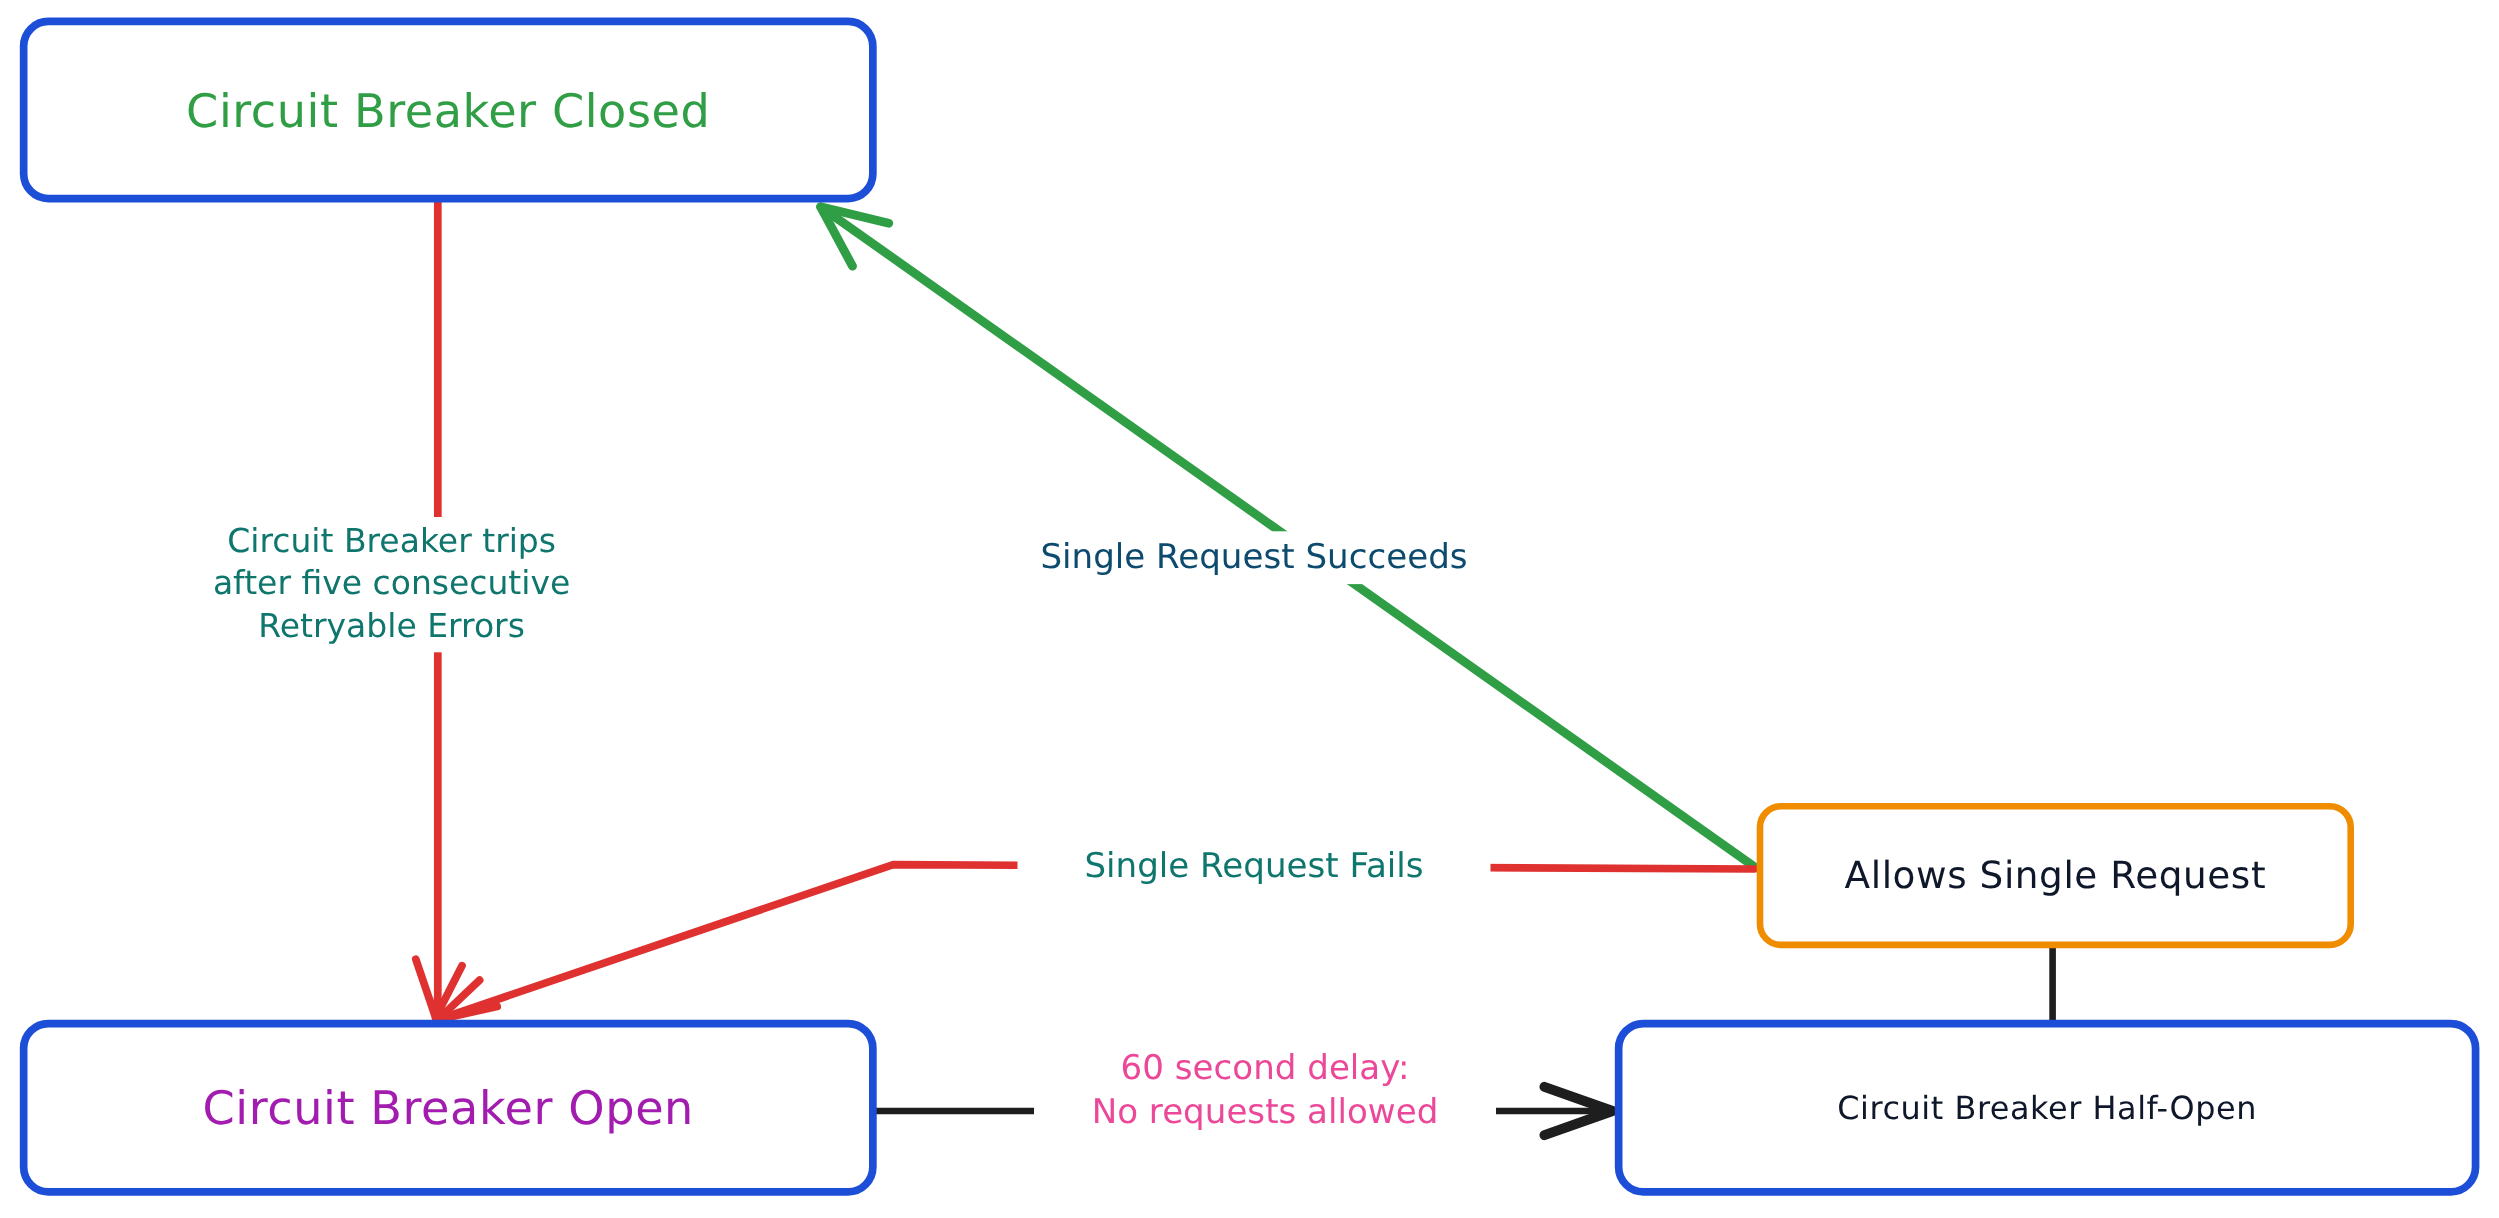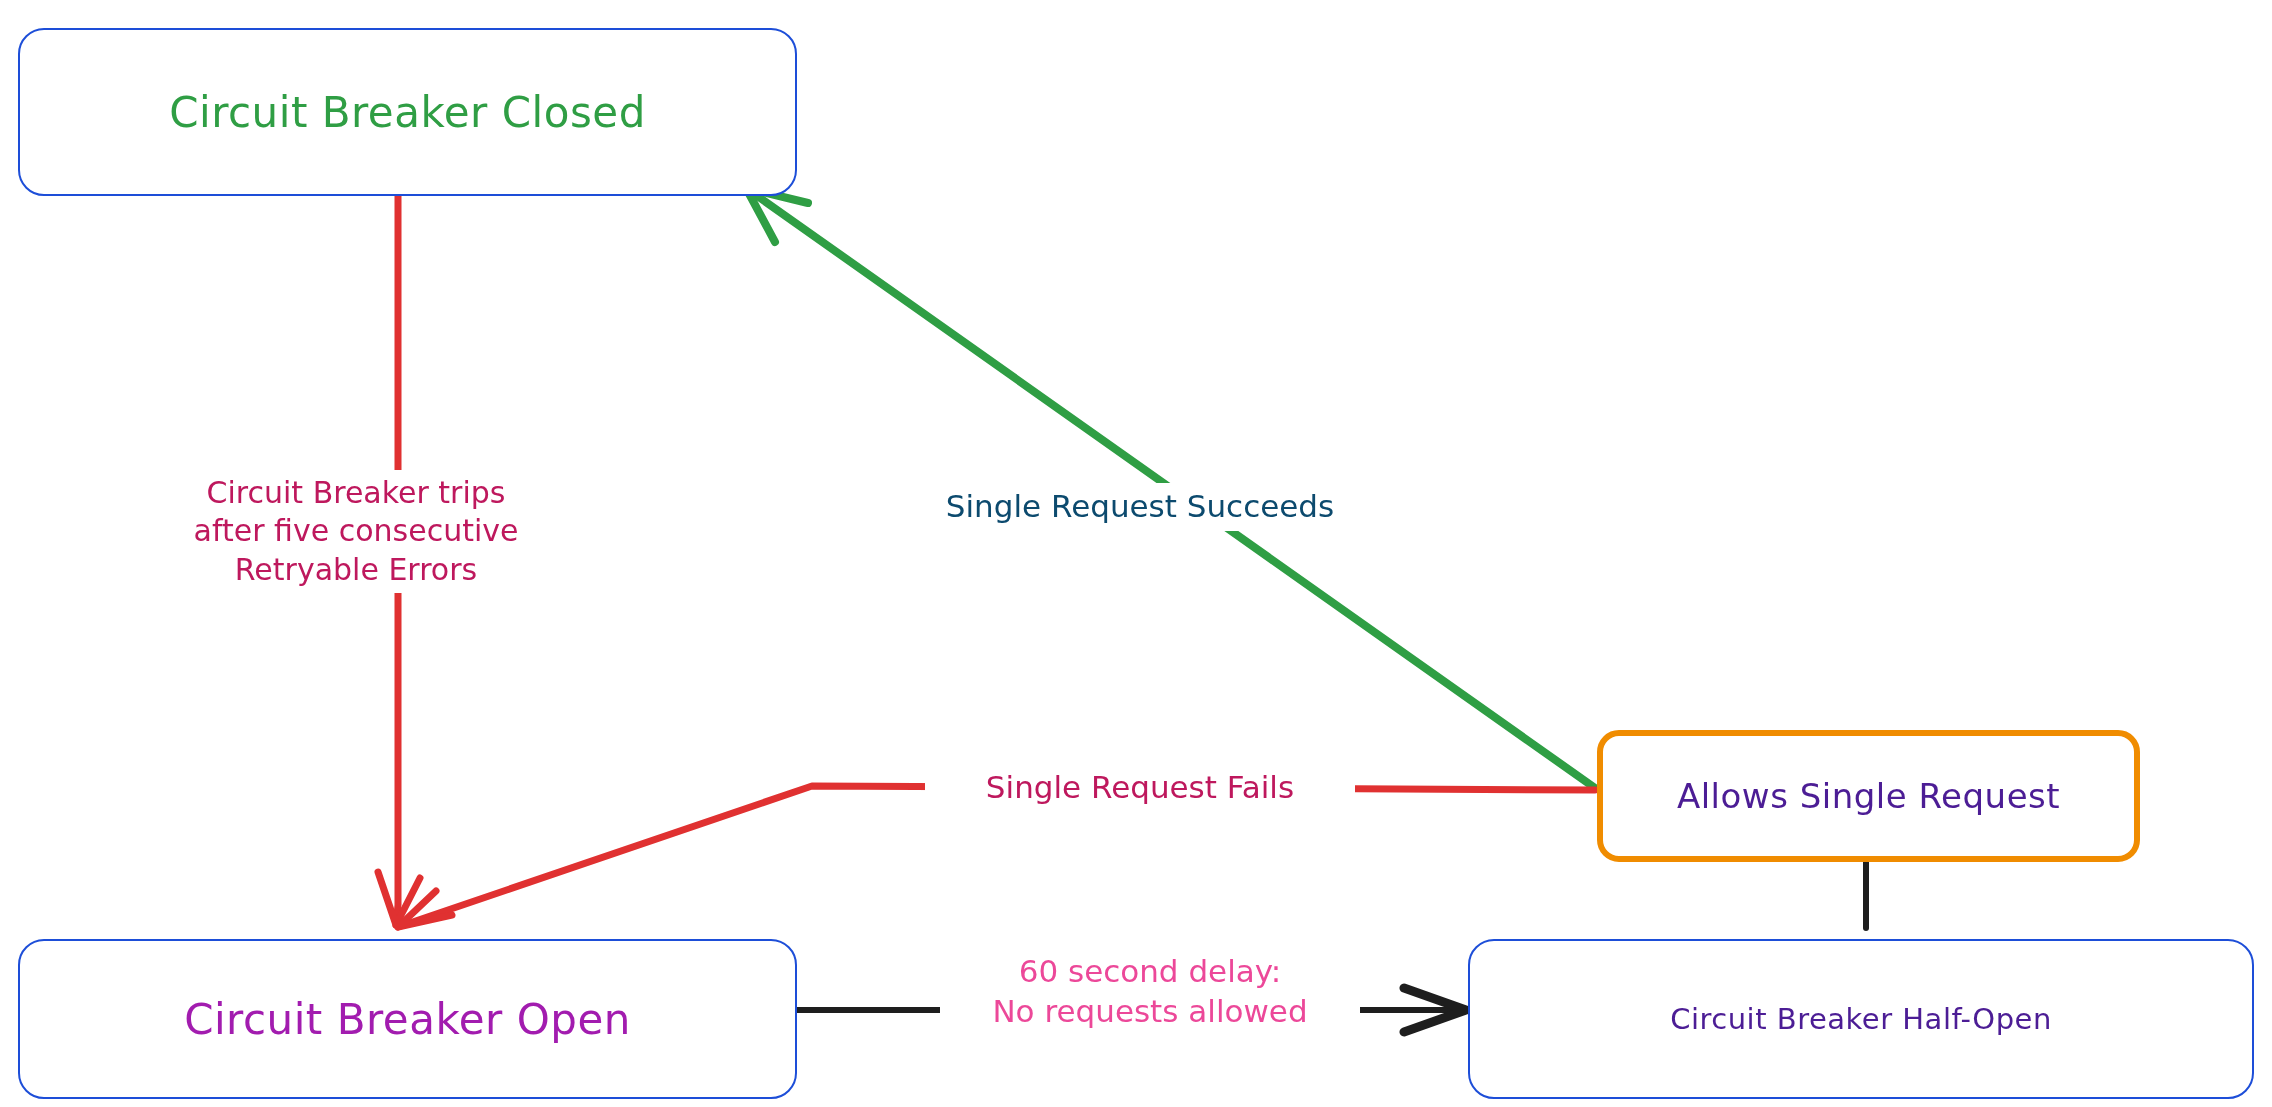--- a/index.html
+++ b/index.html
@@ -29,37 +29,36 @@
     position: absolute;
     box-sizing: border-box;
     background: #ffffff;
     border-radius: 26px;
     display: flex;
     align-items: center;
     justify-content: center;
     z-index: 3;
   }
   .node-dark {
-    border: 2px solid #1d4ed8;
-    margin-top: 12px;
+    border: 7px solid #1d4ed8;
   }
   .node-orange {
     border: 6px solid #f08c00;
     border-radius: 22px;
   }
   .node-label {
     font-family: "DejaVu Sans", sans-serif;
     font-weight: 400;
     letter-spacing: 0.5px;
     white-space: nowrap;
     text-align: center;
   }
   .label-green  { color: #2f9e44; }
   .label-red    { color: #a21caf; }
-  .label-orange { color: #4c1d95; }
+  .label-orange { color: #0f172a; }
 
   #node-closed {
     left: 18px;  top: 16px;
     width: 779px; height: 168px;
   }
   #node-closed .node-label { font-size: 42px; }
 
   #node-open {
     left: 18px;  top: 927px;
     width: 779px; height: 160px;
@@ -81,21 +80,21 @@
   .edge-label {
     position: absolute;
     font-family: "DejaVu Sans", sans-serif;
     text-align: center;
     line-height: 1.28;
     white-space: pre-line;
     background: #ffffff;
     z-index: 2;
   }
   .edge-label-red {
-    color: #be185d;
+    color: #0f766e;
   }
   .edge-label-green {
     color: #0c4a6e;
     margin-top: 23px;
   }
   .edge-label-black {
     color: #ec4899;
   }
 
   #label-trips {

